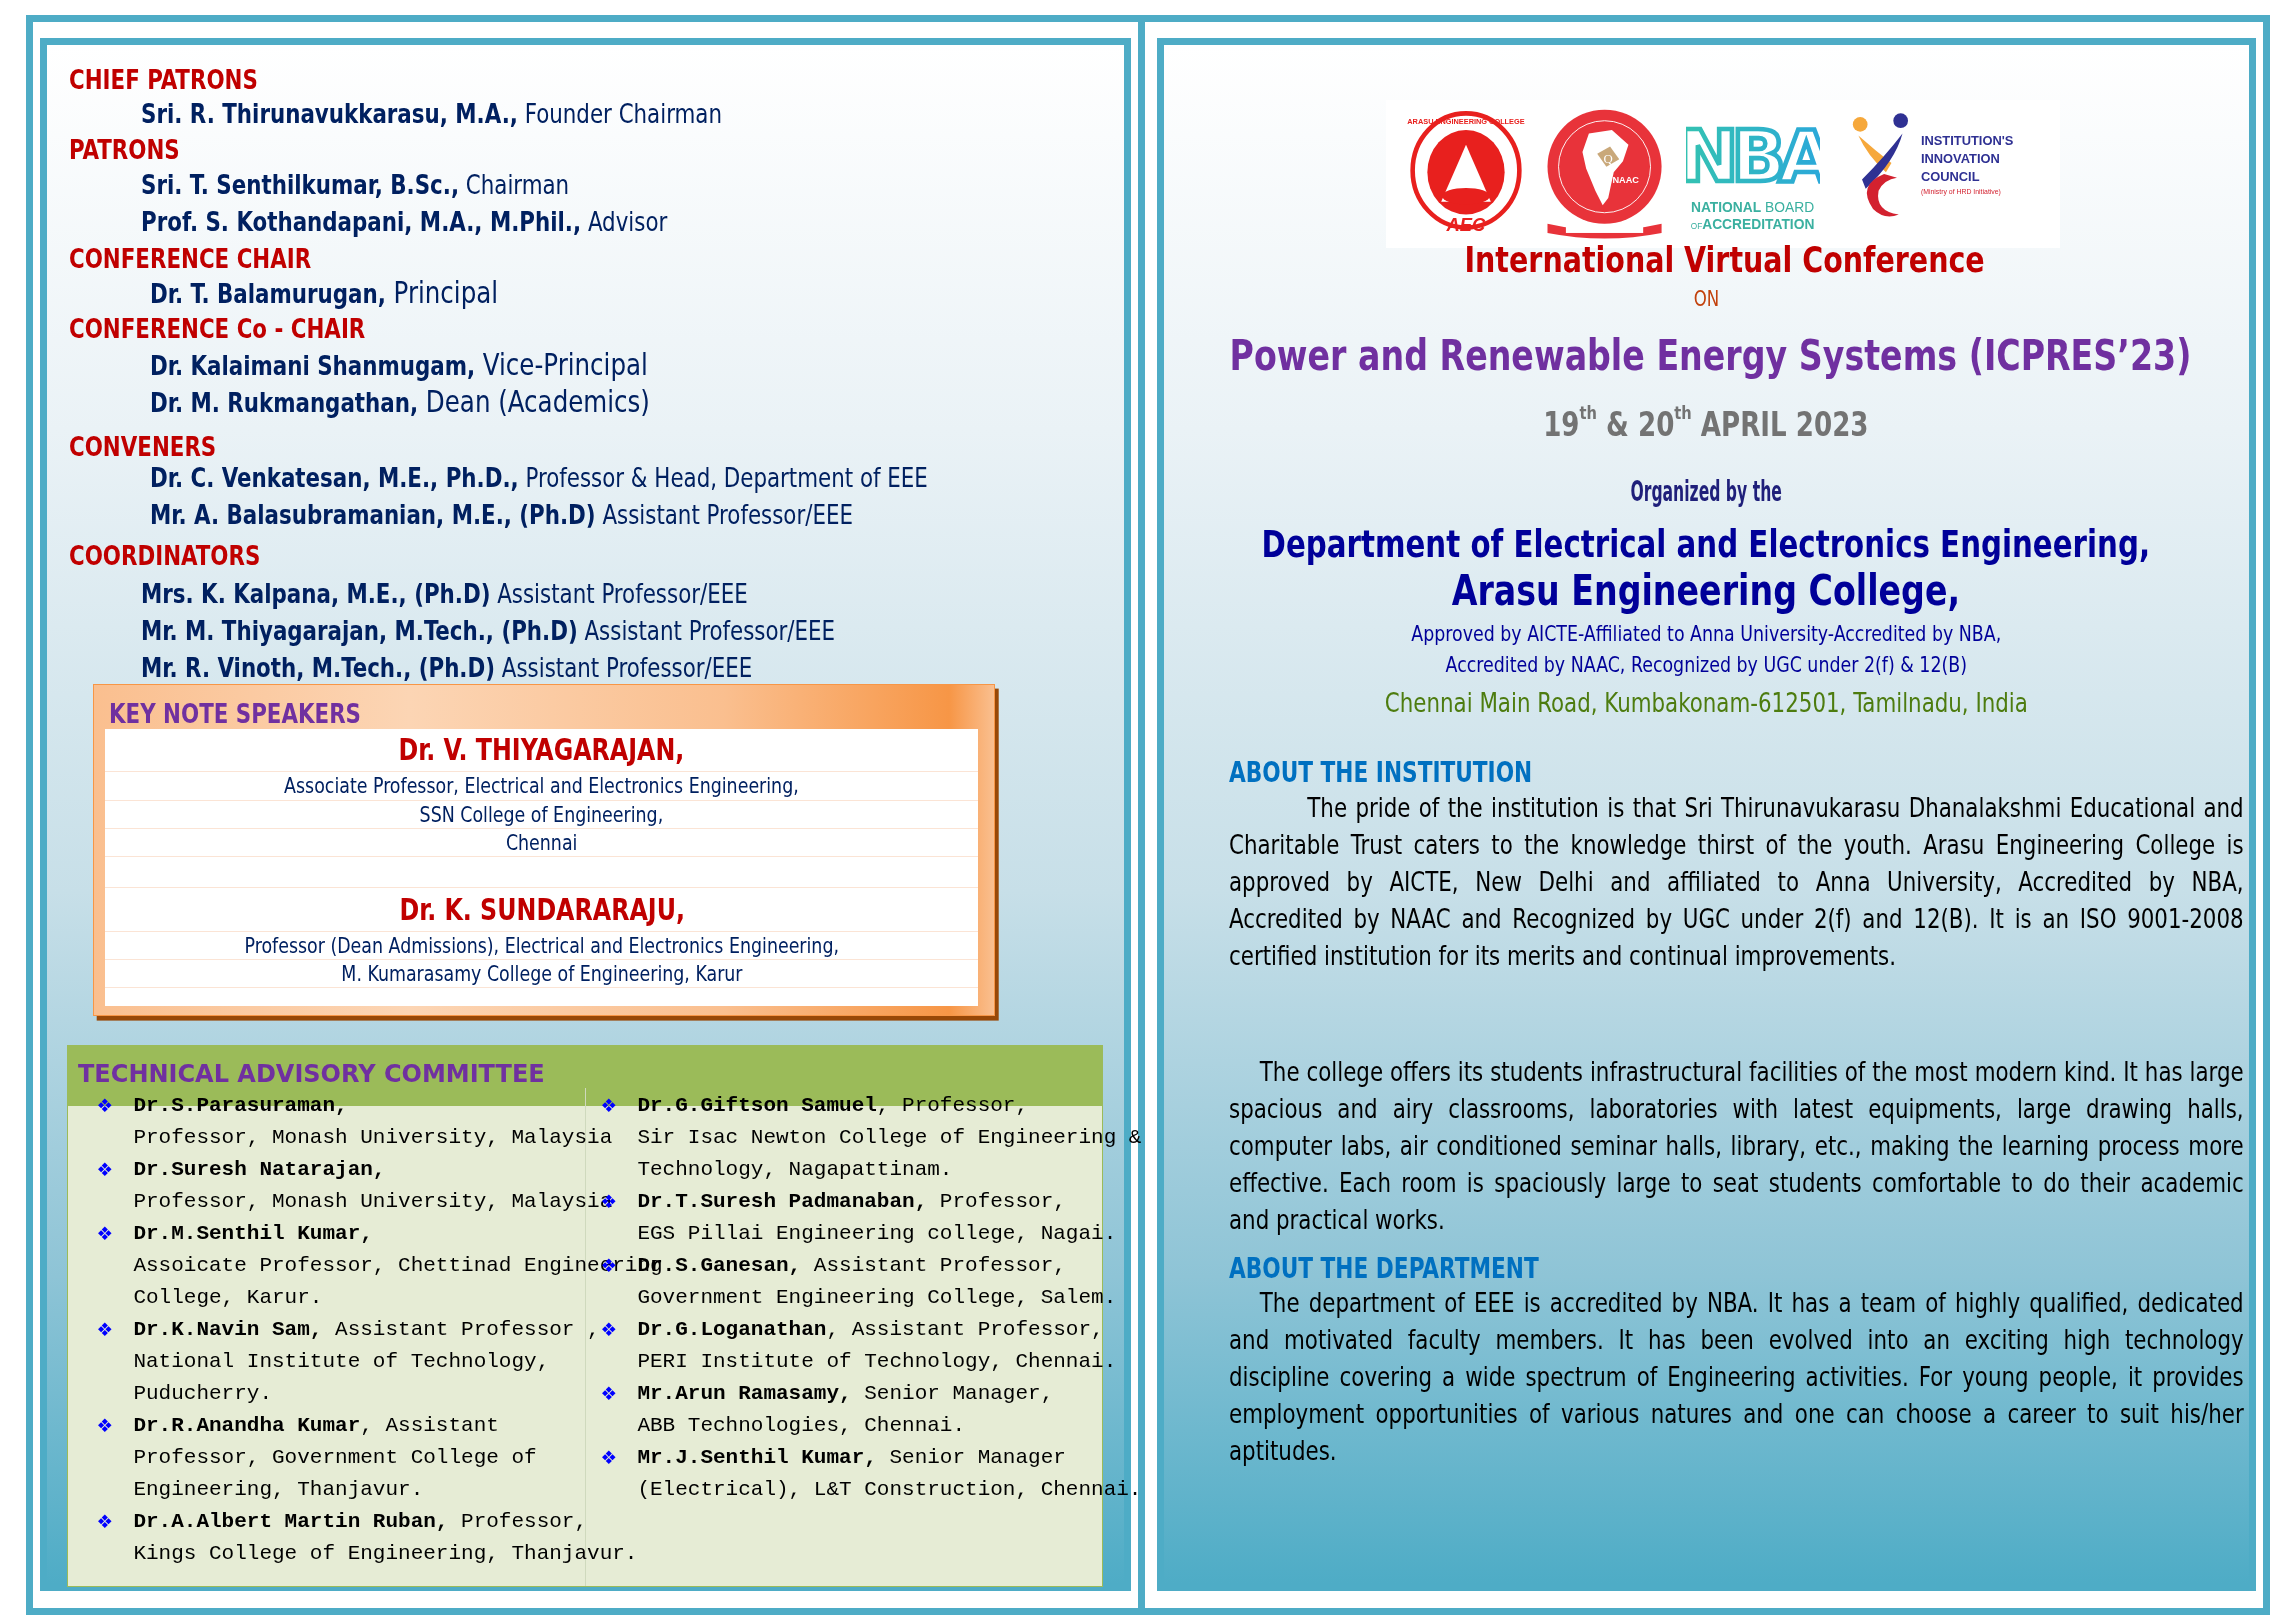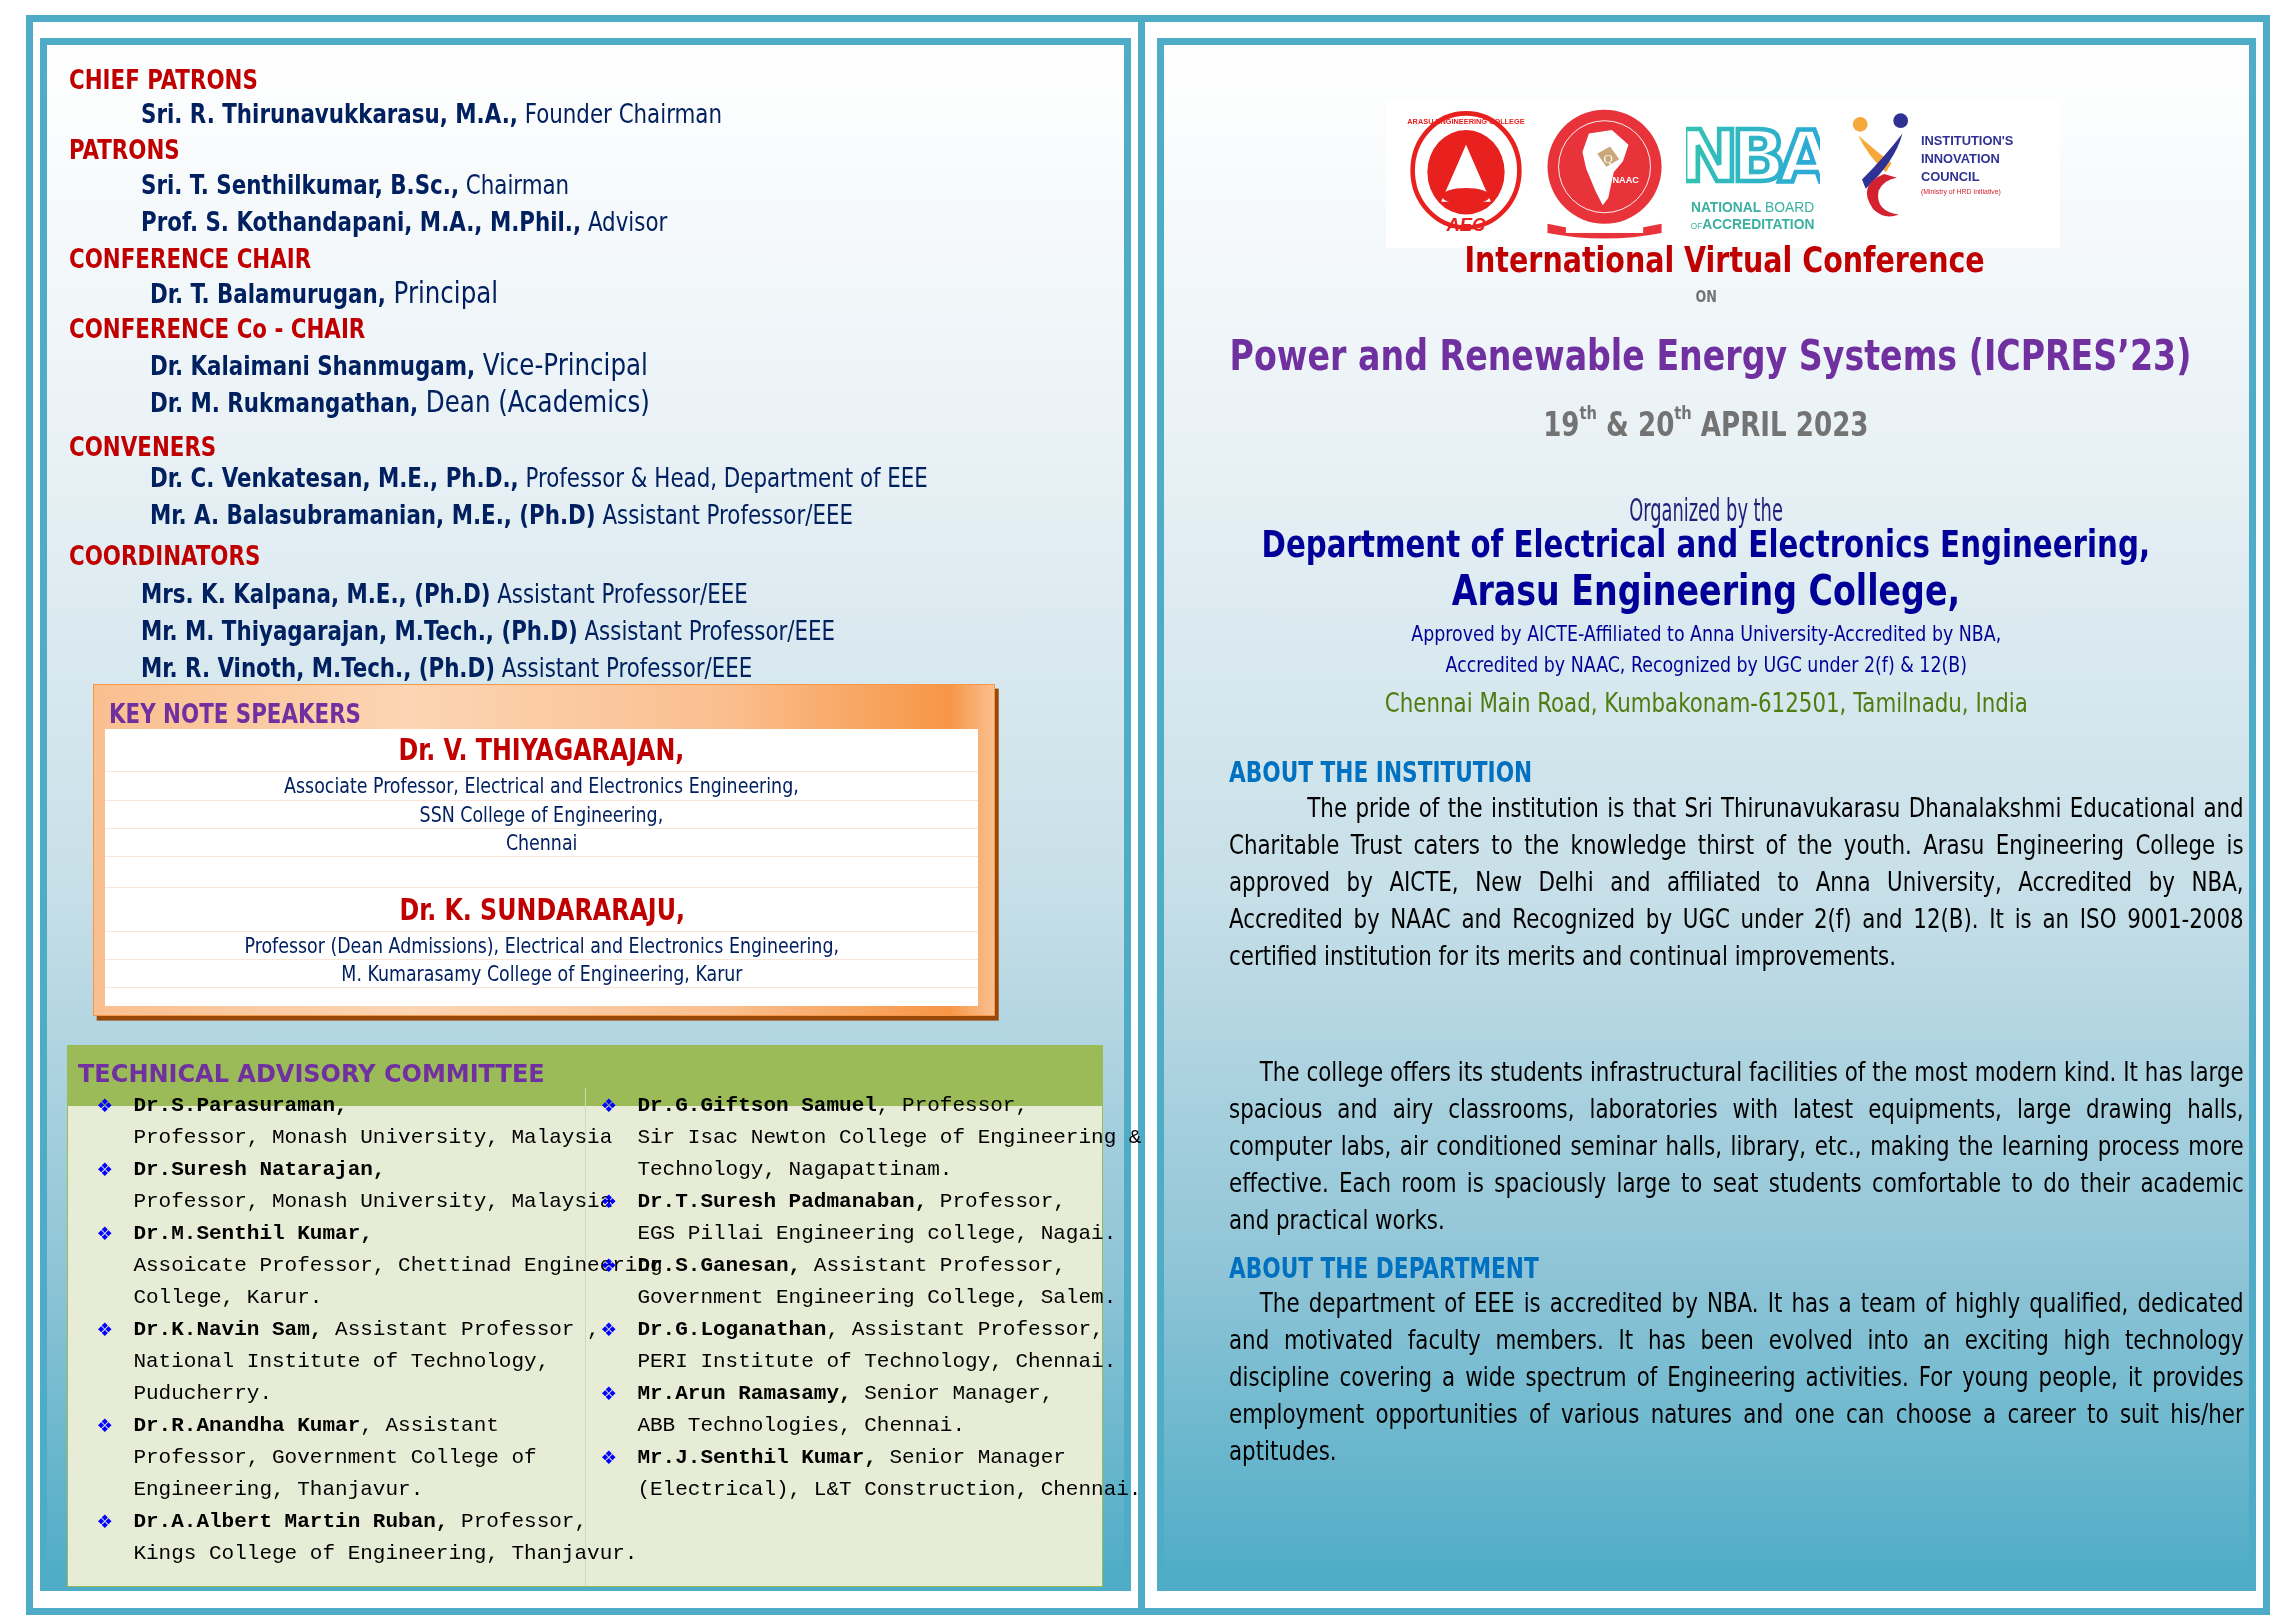--- a/index.html
+++ b/index.html
@@ -43,25 +43,25 @@
   .tac-bullet { position:absolute; left:0; top:0; color:#0000ff; font-size:18.5px; line-height:32px; }
   .tac-item b { font-weight:bold; }
   .tac-line { display:block; white-space:nowrap;font-family:Liberation Mono, monospace; }
 
   
   #logos { position:absolute; left:222px; top:55px; width:674px; height:148px; background:#ffffff; }
   .logo { position:absolute; top:5.5px; }
   .center { position:absolute; left:0; right:0; text-align:center; white-space:nowrap; }
   .center .s { display:inline-block; transform:scaleX(0.88); }
   #conf-title { top:194px; font-size:36px; font-weight:bold; color:#c00000;margin-left:36px; }
-  #conf-on { top:242px; font-size:16px; font-weight:bold; color:#737373; }
+  #conf-on { top:242px; font-size:21px; font-weight:normal; color:#c2410c; }
   #conf-name { top:286px; font-size:42px; font-weight:bold; color:#7030a0; }
   #conf-date { top:360px; font-size:33px; font-weight:bold; color:#737373; }
   #conf-date sup { font-size:18.5px; vertical-align:top; position:relative; top:-3.7px; }
-  #org-by { top:430px; font-size:32px; font-weight:normal; color:#1f1f7a;margin-top:16px; }
+  #org-by { top:430px; font-size:28px; font-weight:bold; color:#1f1f7a; }
   #org-by .s { transform:scaleX(0.62); }
   #dept { top:478px; font-size:37px; font-weight:bold; color:#000099; }
   #college { top:521px; font-size:42px; font-weight:bold; color:#000099; }
   #approval1 { top:576px; font-size:22px; color:#000099; }
   #approval2 { top:607px; font-size:22px; color:#000099; }
   #address { top:642px; font-size:27px; color:#4d7c0f; }
   .rsec { position:absolute; left:65px; font-size:28px; font-weight:bold; color:#0070c0; white-space:nowrap; transform:scaleX(0.86); transform-origin:left; }
   .rpara { position:absolute; left:65px; width:1015px; font-size:27px; line-height:37px; color:#000; text-align:justify; }
   .rpara .sq { display:block; transform:scaleX(0.88); transform-origin:left; width:113.6%; }
 </style>

